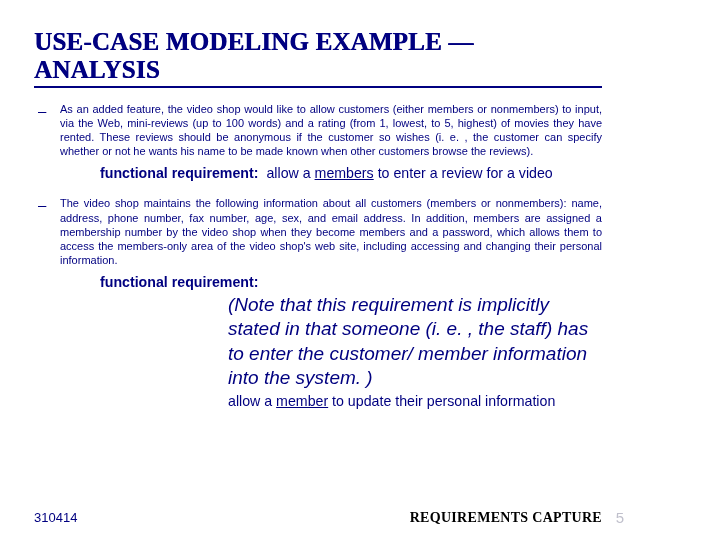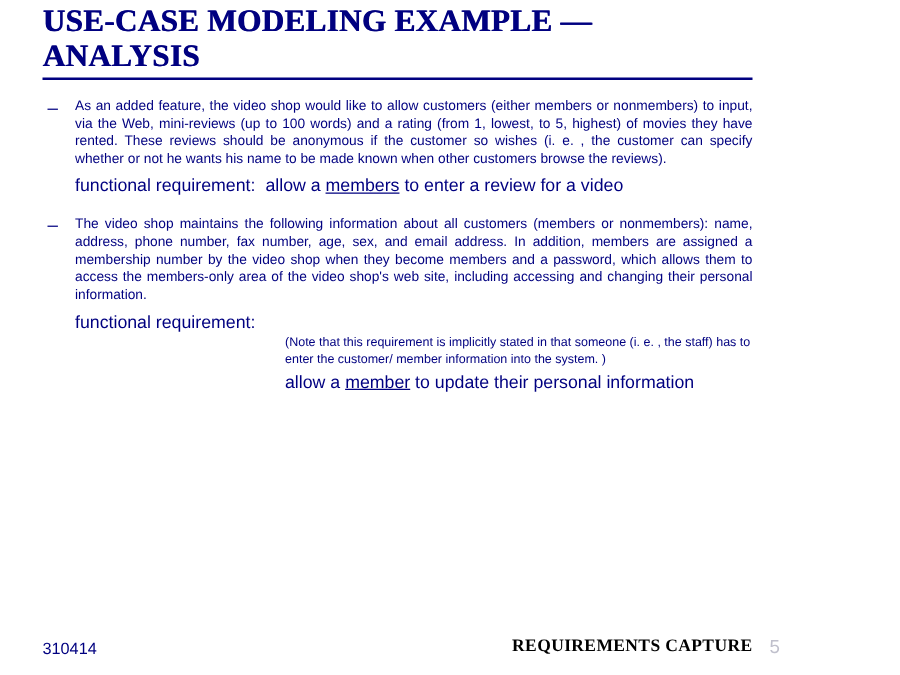--- a/index.html
+++ b/index.html
@@ -9,21 +9,21 @@
     height: 540px;
     background: #ffffff;
     font-family: Arial, Helvetica, sans-serif;
     color: #000080;
     overflow: hidden;
   }
   .slide {
     box-sizing: border-box;
     width: 636px;
     height: 540px;
-    padding: 4px 34px 18px 34px;
+    padding: 28px 34px 18px 34px;
     position: relative;
   }
   .title {
     font-family: "Times New Roman", Times, serif;
     font-weight: bold;
     font-size: 25px;
     color: #000080;
     border-bottom: 2px solid #000080;
     padding-bottom: 2px;
     margin: 0 0 14px 0;
@@ -55,47 +55,49 @@
     margin: 0 0 6px 0;
   }
   .fr-line {
     font-size: 14.2px;
     line-height: 1.28;
     margin: 4px 0 0 0;
     display: flex;
     align-items: flex-start;
   }
   .fr-label {
-    font-weight: normal;
+    font-weight: bold;
     white-space: nowrap;
     margin-right: 8px;
+    margin-left: 40px;
   }
   .fr-body {
     flex: 1;
   }
   .fr-body .u { text-decoration: underline; }
   .note {
-    font-size: 10px;
+    font-style: italic;
+    font-size: 19px;
     line-height: 1.28;
     margin: 2px 0 2px 168px;
   }
   .sub-allow {
     font-size: 14.2px;
     line-height: 1.28;
     margin: 2px 0 0 168px;
   }
   .sub-allow .u { text-decoration: underline; }
   .footer {
     position: absolute;
     left: 34px;
     right: 34px;
     bottom: 14px;
     display: flex;
     justify-content: space-between;
-    align-items: center;
+    align-items: flex-start;
   }
   .footer-left {
     font-size: 13px;
     color: #000080;
   }
   .footer-mid {
     font-family: "Times New Roman", Times, serif;
     font-size: 14px;
     color: #000000;
     letter-spacing: 0.3px;

